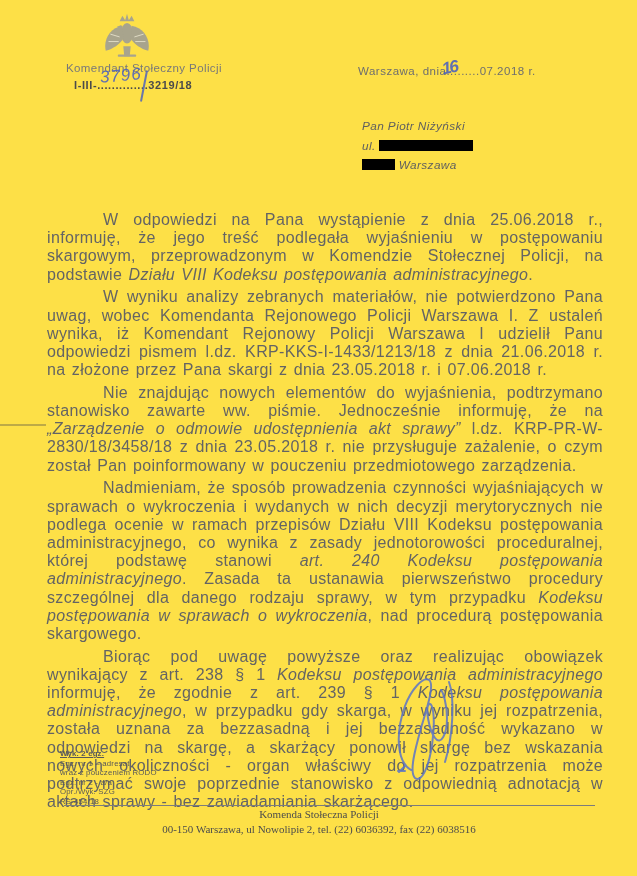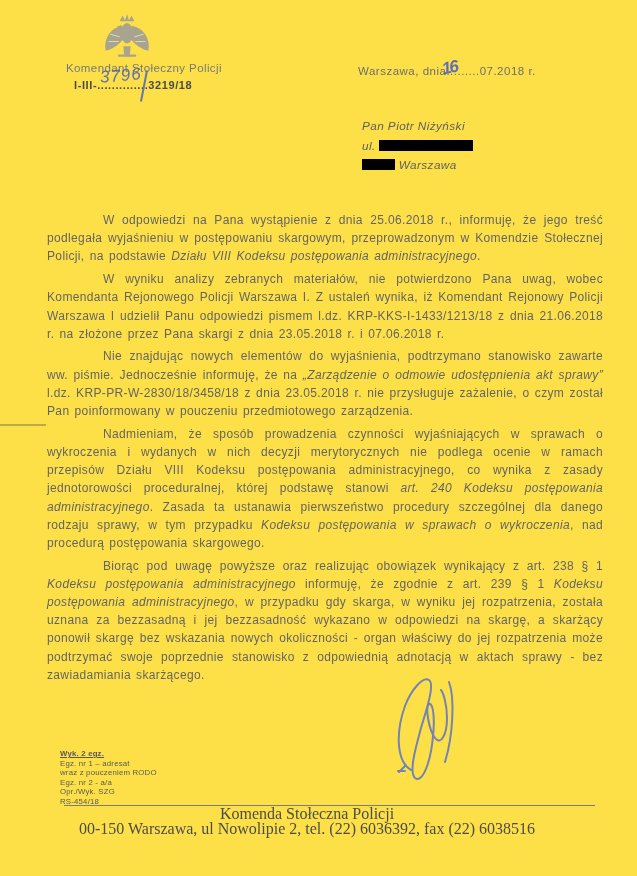--- a/index.html
+++ b/index.html
@@ -21,37 +21,37 @@
   .date-hand{
     position:absolute;left:84px;top:-7px;font-size:17px;font-weight:700;font-style:italic;
     color:var(--ink_blue,#4f63bd);transform:rotate(-12deg);letter-spacing:-2px;opacity:.9;
   }
   
   .addr{position:absolute;left:362px;top:117px;font-size:11.8px;letter-spacing:.4px;color:#5f5f5f;line-height:19.5px;font-style:italic;}
   .redact{display:inline-block;background:var(--redaction,#000);height:11px;vertical-align:-1px;}
   .r1{width:94px;}
   .r2{width:33px;}
   
-  .body{position:absolute;left:47px;top:211px;width:556px;font-size:12px;line-height:18.2px;
+  .body{position:absolute;left:47px;top:211px;width:556px;font-size:16px;line-height:18.2px;
         letter-spacing:.35px;word-spacing:1.5px;text-align:justify;color:#646464;}
   .body p{margin:0 0 4.5px 0;text-indent:56px;}
   .body .it{font-style:italic;}
   .artifact{position:absolute;left:0;top:424px;width:46px;height:2px;background:rgba(70,70,70,.35);}
   
   .sig-scribble{position:absolute;left:383px;top:674px;width:94px;height:110px;}
   .signer{position:absolute;left:345px;top:730px;font-size:11.8px;font-weight:700;font-style:italic;
           color:#3d3d3d;letter-spacing:.3px;}
   .signer .rank{margin-right:7px;}
   
   .footnotes{position:absolute;left:60px;top:749px;font-size:7.8px;line-height:9.6px;color:#585858;letter-spacing:.2px;}
   .footnotes div:first-child{text-decoration:underline;font-weight:bold;}
   
   .sep{position:absolute;left:64px;top:805px;width:531px;height:1px;background:#7c7c7c;}
   .footer{position:absolute;left:0;top:807px;width:614px;text-align:center;
-          font-family:"Liberation Serif",serif;color:#4c4c4c;font-size:16px;line-height:14.5px;}
+          font-family:"Liberation Serif",serif;color:#4c4c4c;font-size:11px;line-height:14.5px;padding-left:12px;}
 </style>
 </head>
 <body>
 
 <div class="page">
 
   <svg class="emblem" viewBox="0 0 60 52">
     <g fill="#9a9a9a">
       <polygon points="22,10 25,4 28,9 30,2 32,9 35,4 38,10"></polygon>
       <ellipse cx="30" cy="23" rx="6.5" ry="11"></ellipse>

